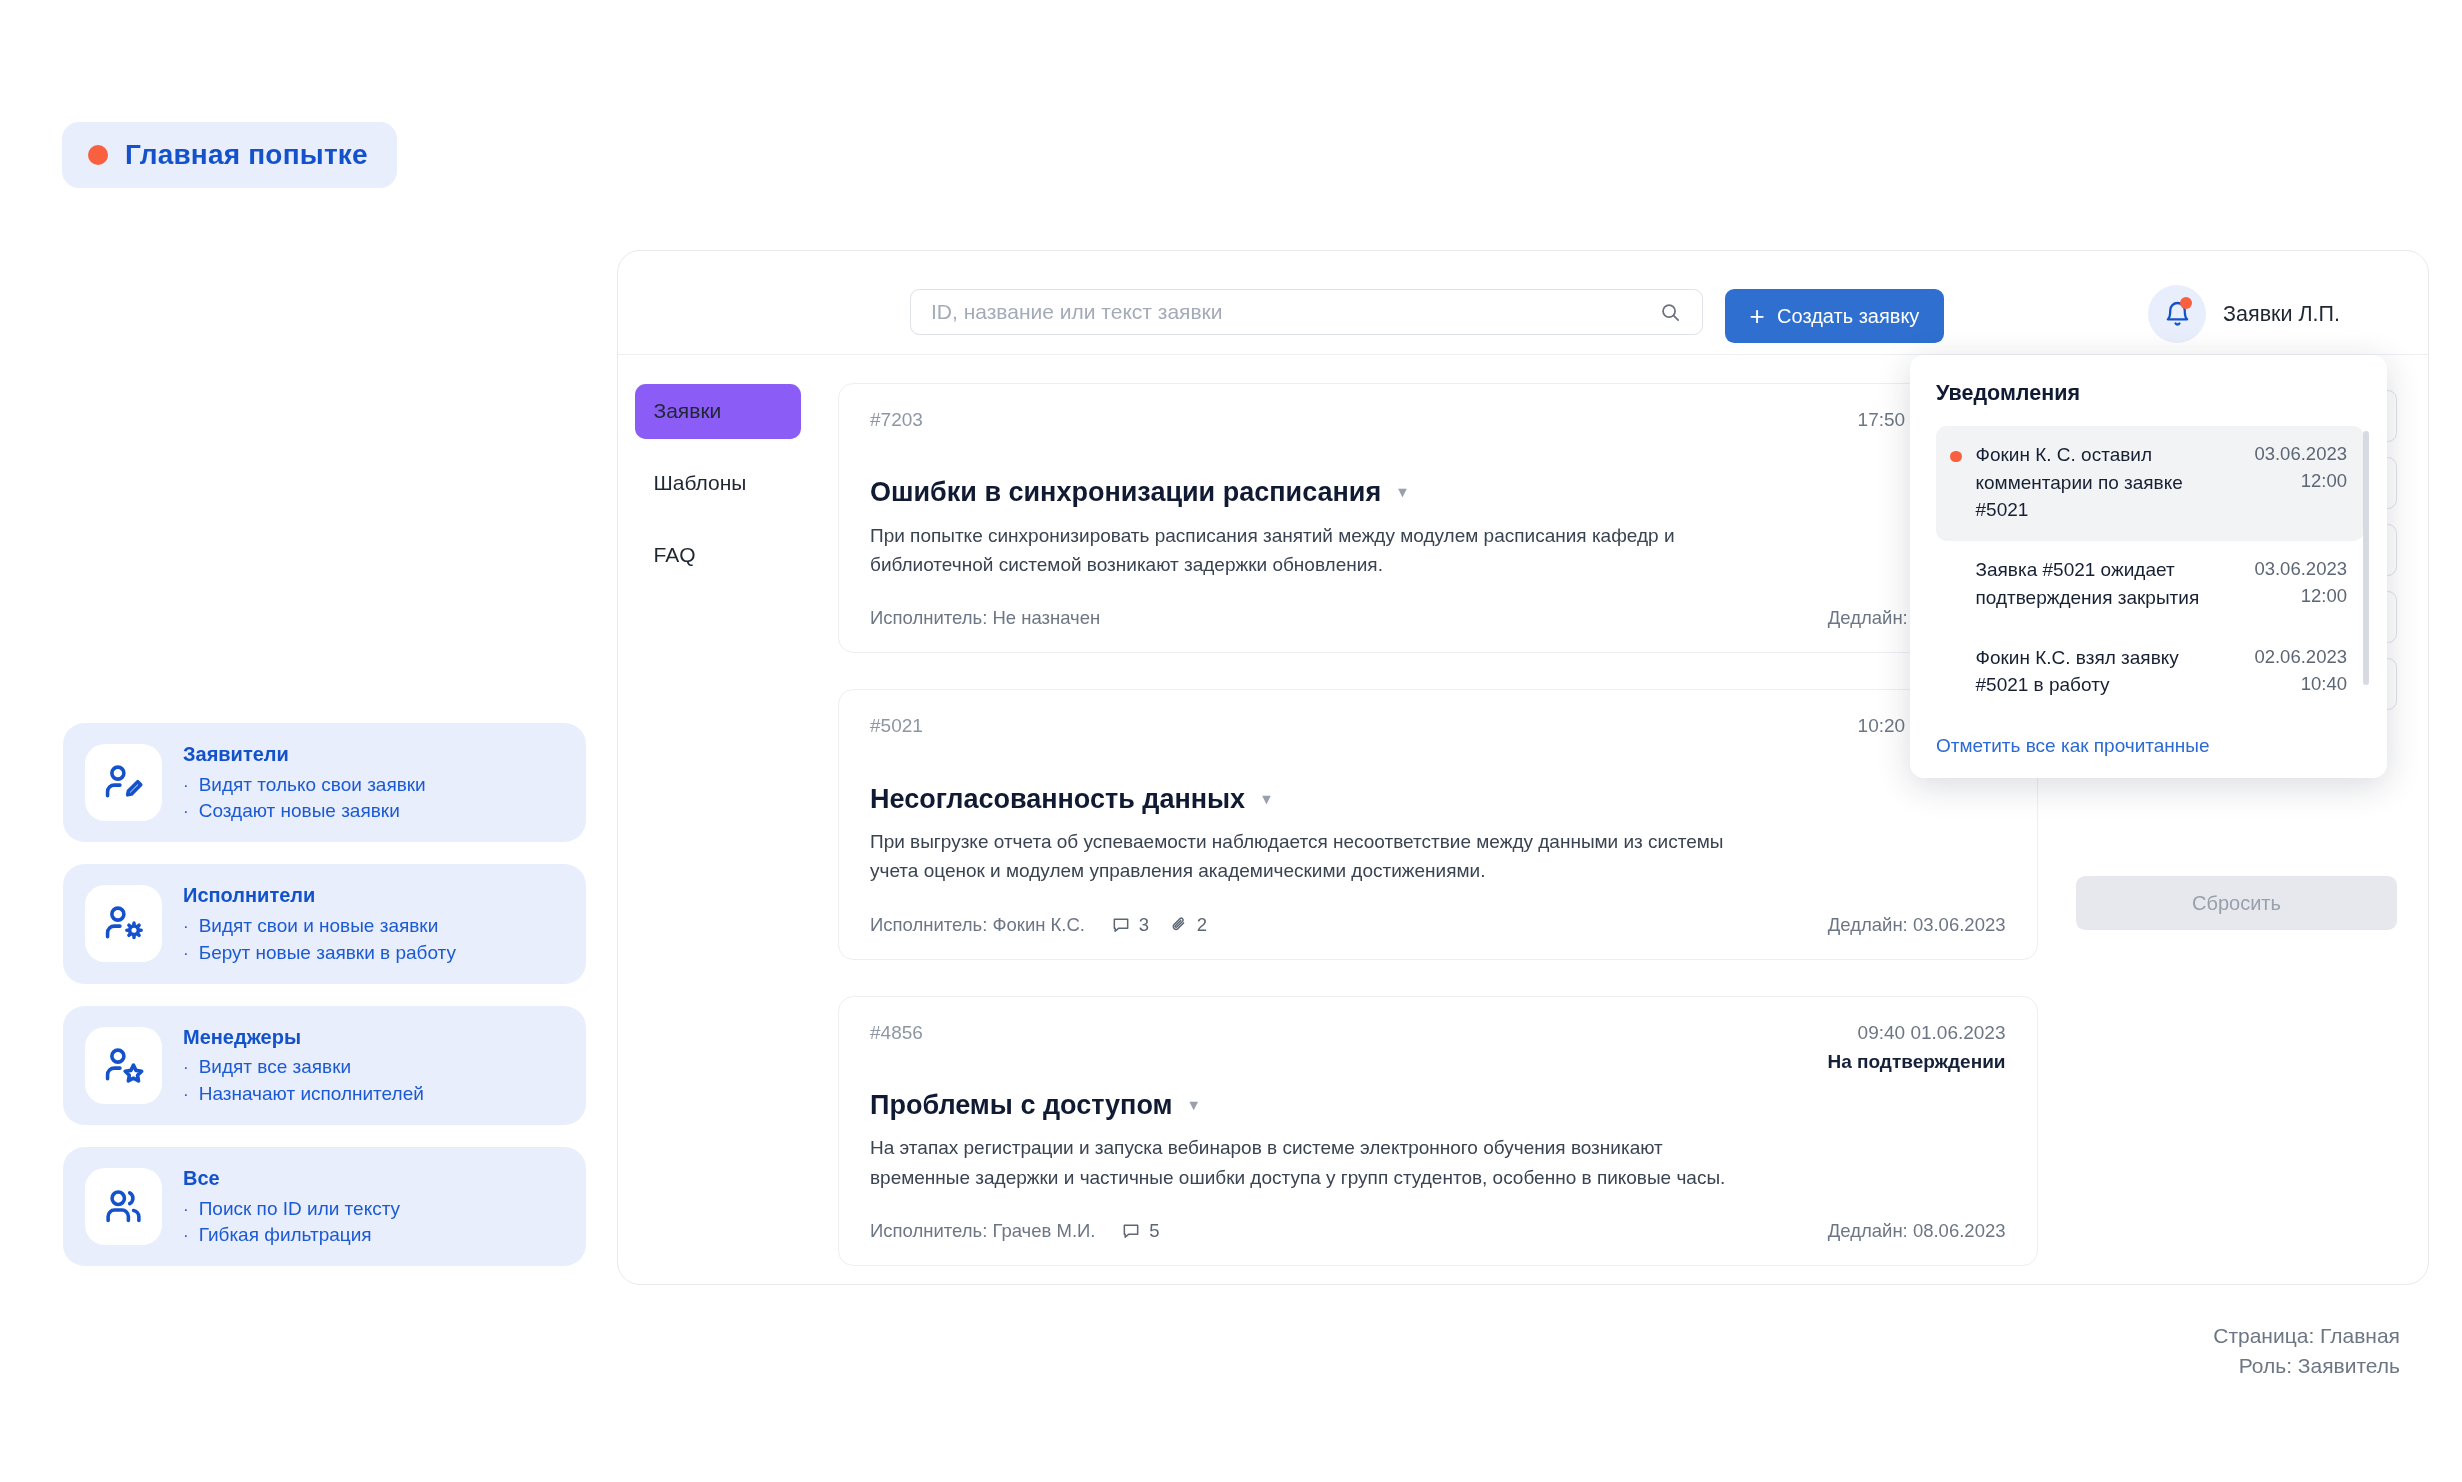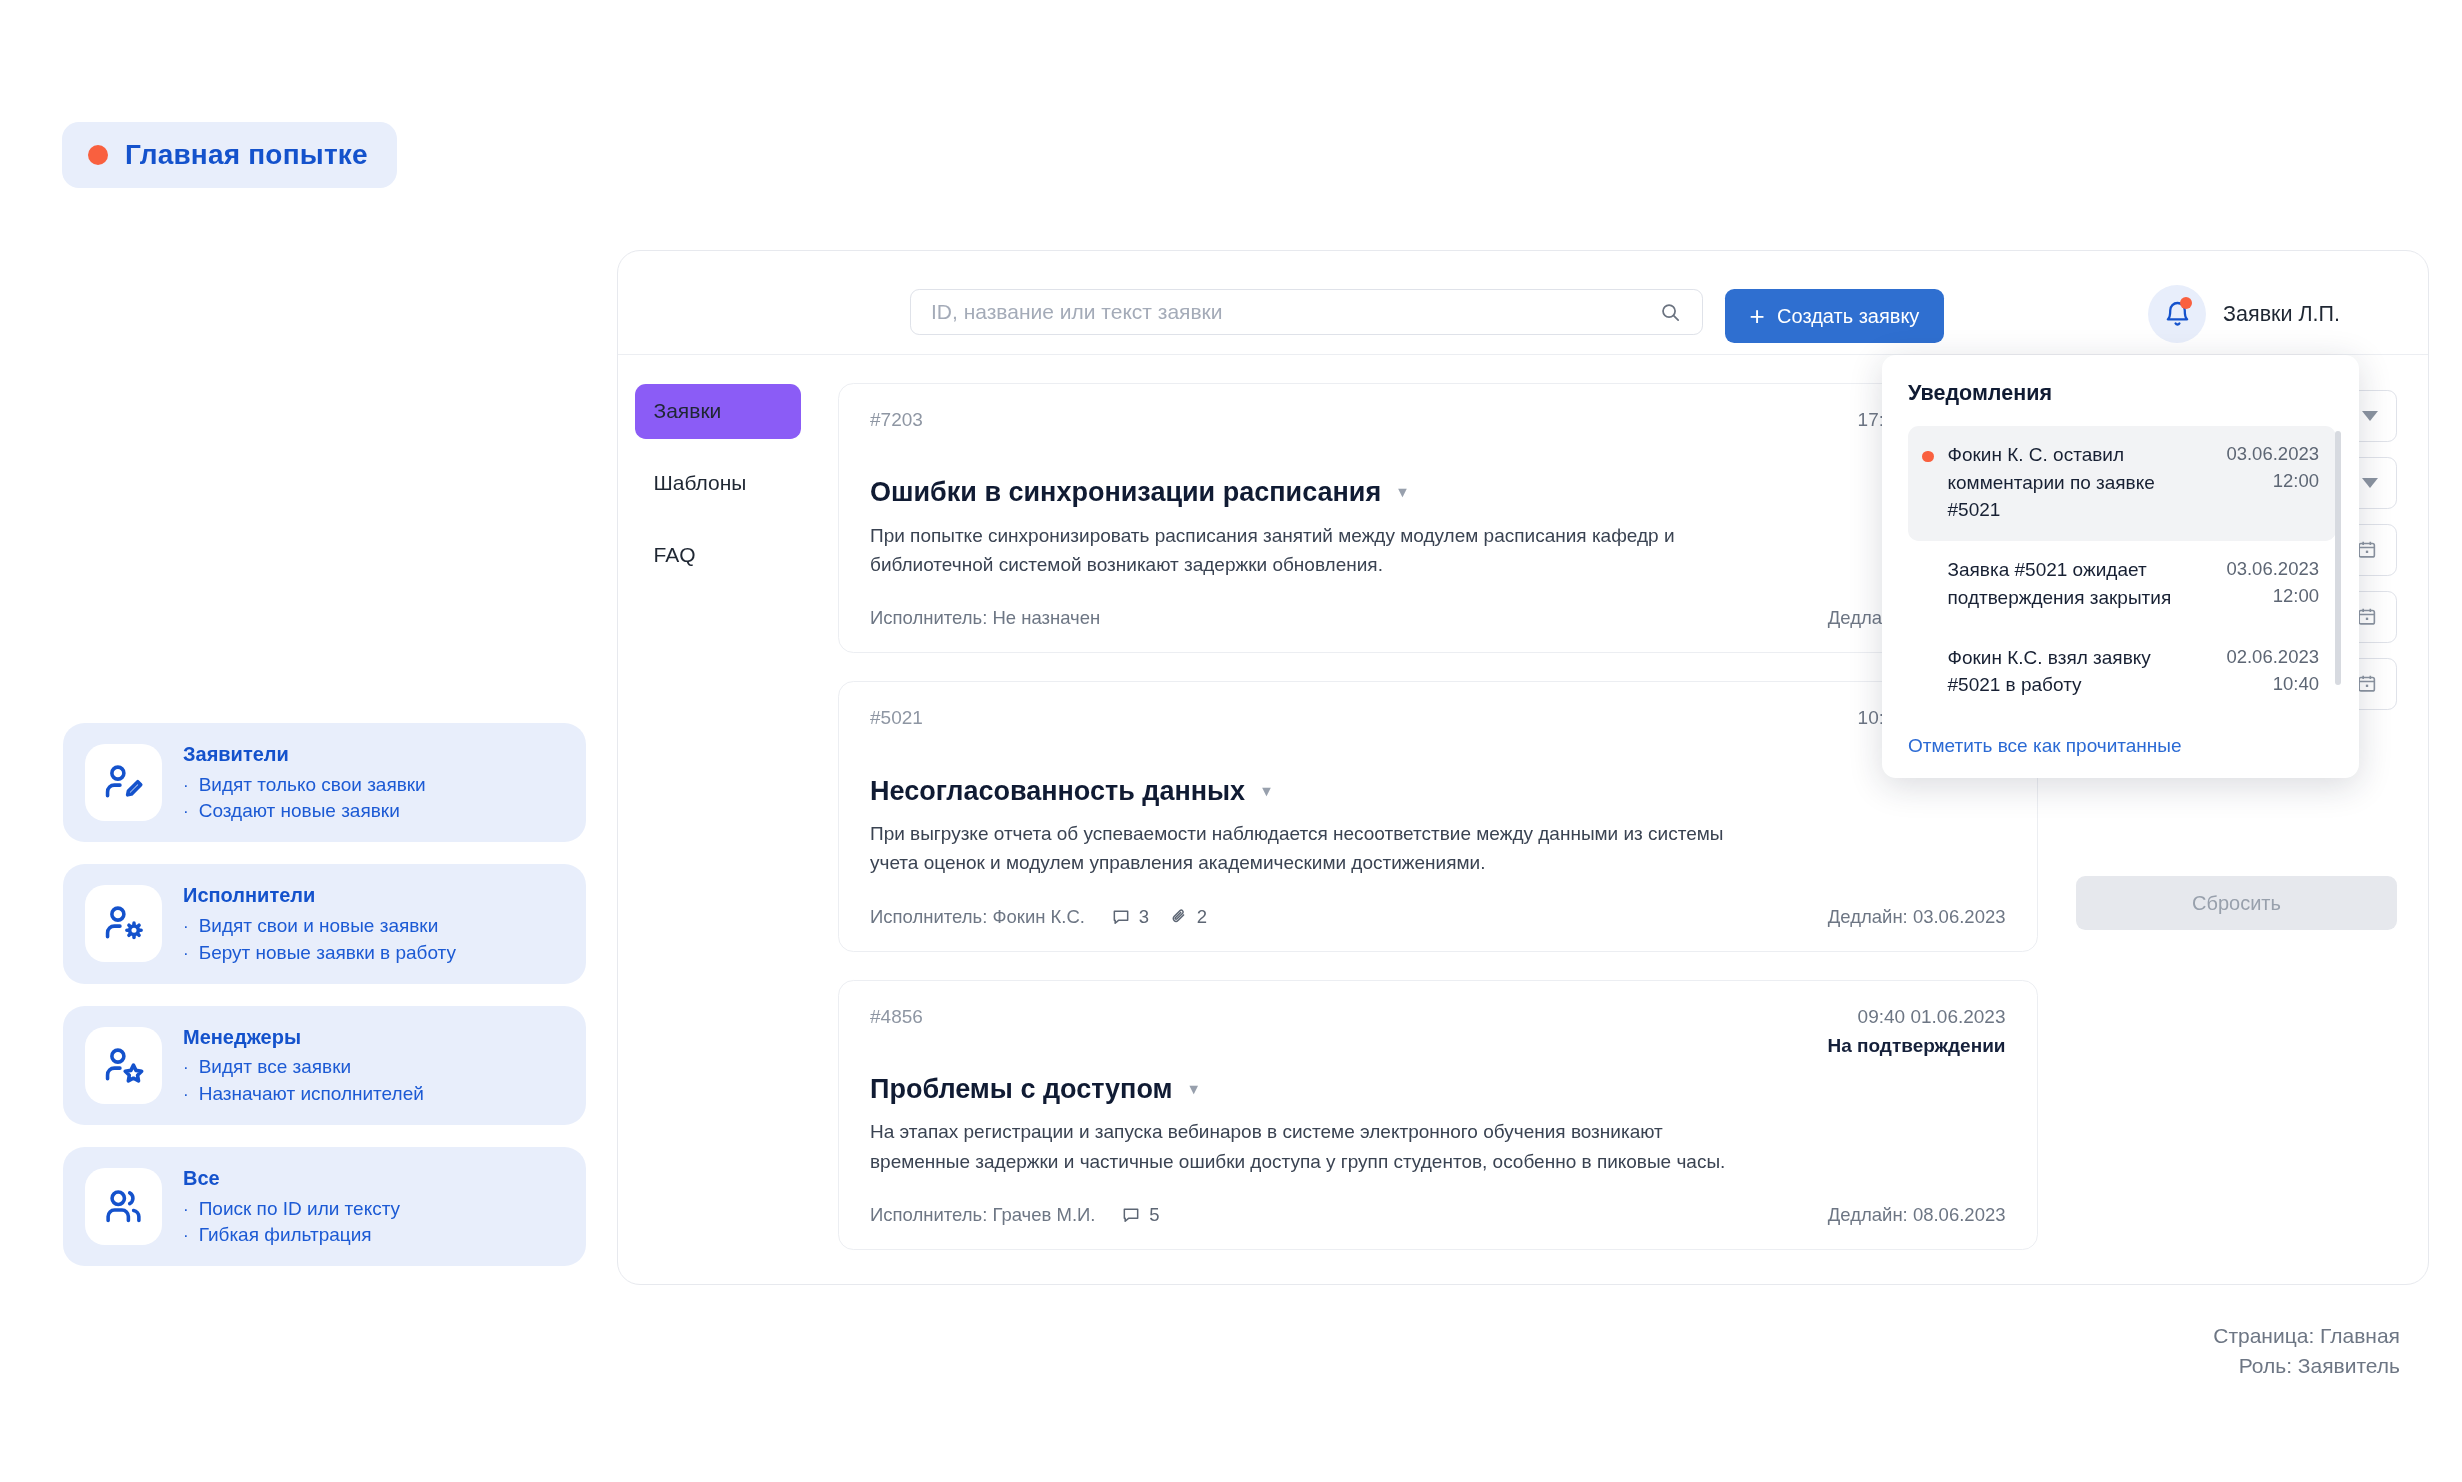--- a/index.html
+++ b/index.html
@@ -123,21 +123,21 @@
     display: flex; flex-direction: column; gap: 17px;
   }
   .nav-item {
     padding: 15.4px 18.5px; border-radius: 10.8px;
     font-size: 21px; color: #1f2733; cursor: pointer;
   }
   .nav-item.active { background: #8b5cf6; }
 
   .tickets {
     flex: 1; padding: 28px 21.5px 0 20px;
-    display: flex; flex-direction: column; gap: 28px;
+    display: flex; flex-direction: column; gap: 36px;
     min-width: 0;
   }
   .ticket {
     border: 1.5px solid #eceef2; border-radius: 15.4px;
     background: #fff; padding: 24.6px 31px 23px 31px;
   }
   .t-row1 { display: flex; justify-content: space-between; align-items: flex-start; }
   .t-id { font-size: 19px; color: #8e96a3; }
   .t-meta { text-align: right; display: flex; flex-direction: column; gap: 7.7px; }
   .t-time { font-size: 19px; color: #6d7684; }
@@ -181,21 +181,21 @@
   .reset-btn {
     margin-top: 151px;
     height: 54px; border: none; border-radius: 9.2px;
     background: #e6e8ed; color: #98a0ac;
     font-family: "Liberation Sans", sans-serif; font-size: 20px;
     cursor: pointer;
   }
 
   
   .notif {
-    position: absolute; left: 1264px; top: 104px;
+    position: absolute; left: 1292px; top: 104px;
     width: 477px;
     background: #fff; border-radius: 14px;
     box-shadow: 0 7.7px 34px rgba(22,32,56,.16);
     padding: 26px 23px 21.5px 26px;
     z-index: 40;
   }
   .notif-title { font-size: 21.5px; font-weight: 700; color: #101b33; margin-bottom: 20px; }
   .notif-list { display: flex; flex-direction: column; position: relative; }
   .notif-item {
     display: flex; gap: 14px; align-items: flex-start;

